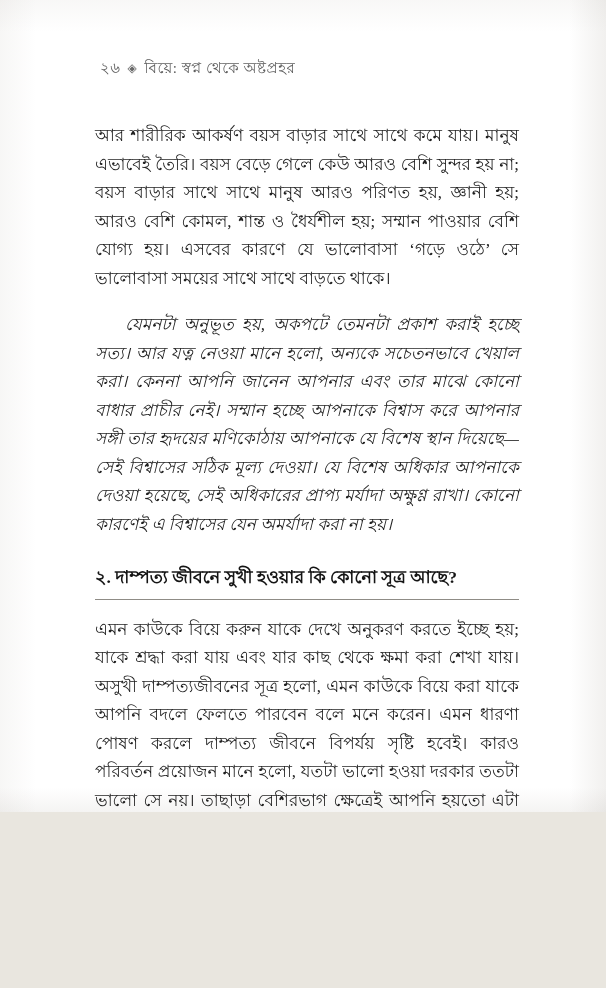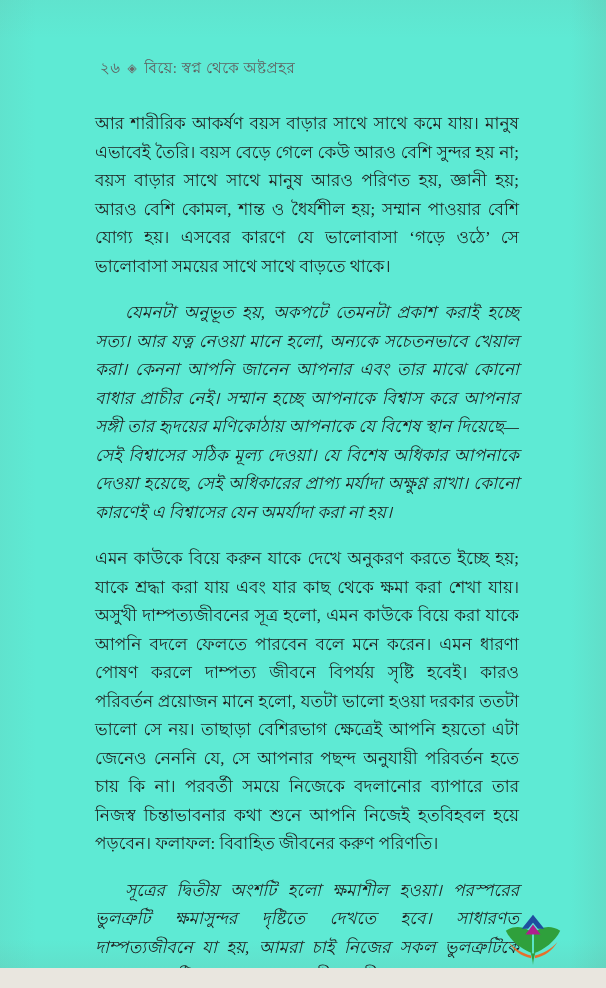--- a/index.html
+++ b/index.html
@@ -9,22 +9,22 @@
   body {
     width: 606px;
     height: 988px;
     overflow: hidden;
     background: #e9e6df;
     font-family: "Liberation Serif", "DejaVu Serif", serif;
   }
   .page {
     position: relative;
     width: 606px;
-    height: 968px;
-    background: #5eead4;
+    height: 812px;
+    background: #ffffff;
     overflow: hidden;
   }
   
   .vignette {
     position: absolute;
     inset: 0;
     pointer-events: none;
     background:
       linear-gradient(to right, rgba(120,110,95,0.06), rgba(0,0,0,0) 6%, rgba(0,0,0,0) 94%, rgba(120,110,95,0.10)),
       linear-gradient(to bottom, rgba(120,110,95,0.05), rgba(0,0,0,0) 4%, rgba(0,0,0,0) 97%, rgba(120,110,95,0.08));
@@ -49,21 +49,21 @@
     position: absolute;
     left: 95px;
     top: 106px;
     width: 424px;
     color: #1f1f1f;
     font-size: 17px;
     line-height: 28.5px;
     text-align: justify;
   }
   .para {
-    margin: 4px 0 18px 0;
+    margin: 16px 0 18px 0;
   }
   .para.indent {
     text-indent: 30px;
     font-style: italic;
   }
   .section-heading {
     margin: 24px 0 12px 0;
     padding-bottom: 7px;
     font-size: 17.5px;
     font-weight: bold;
@@ -90,20 +90,21 @@
 <div class="page">
   <div class="vignette"></div>
 
   <header class="running-header">
     <span>২৬</span><span class="sep">◈</span><span>বিয়ে: স্বপ্ন থেকে অষ্টপ্রহর</span>
   </header>
 
   <main class="text-column">
     <p class="para">আর শারীরিক আকর্ষণ বয়স বাড়ার সাথে সাথে কমে যায়। মানুষ এভাবেই তৈরি। বয়স বেড়ে গেলে কেউ আরও বেশি সুন্দর হয় না; বয়স বাড়ার সাথে সাথে মানুষ আরও পরিণত হয়, জ্ঞানী হয়; আরও বেশি কোমল, শান্ত ও ধৈর্যশীল হয়; সম্মান পাওয়ার বেশি যোগ্য হয়। এসবের কারণে যে ভালোবাসা ‘গড়ে ওঠে’ সে ভালোবাসা সময়ের সাথে সাথে বাড়তে থাকে।</p>
     <p class="para indent">যেমনটা অনুভূত হয়, অকপটে তেমনটা প্রকাশ করাই হচ্ছে সত্য। আর যত্ন নেওয়া মানে হলো, অন্যকে সচেতনভাবে খেয়াল করা। কেননা আপনি জানেন আপনার এবং তার মাঝে কোনো বাধার প্রাচীর নেই। সম্মান হচ্ছে আপনাকে বিশ্বাস করে আপনার সঙ্গী তার হৃদয়ের মণিকোঠায় আপনাকে যে বিশেষ স্থান দিয়েছে—সেই বিশ্বাসের সঠিক মূল্য দেওয়া। যে বিশেষ অধিকার আপনাকে দেওয়া হয়েছে, সেই অধিকারের প্রাপ্য মর্যাদা অক্ষুণ্ণ রাখা। কোনো কারণেই এ বিশ্বাসের যেন অমর্যাদা করা না হয়।</p>
+    <h2 class="section-heading">২. দাম্পত্য জীবনে সুখী হওয়ার কি কোনো সূত্র আছে?</h2>
     <p class="para">এমন কাউকে বিয়ে করুন যাকে দেখে অনুকরণ করতে ইচ্ছে হয়; যাকে শ্রদ্ধা করা যায় এবং যার কাছ থেকে ক্ষমা করা শেখা যায়। অসুখী দাম্পত্যজীবনের সূত্র হলো, এমন কাউকে বিয়ে করা যাকে আপনি বদলে ফেলতে পারবেন বলে মনে করেন। এমন ধারণা পোষণ করলে দাম্পত্য জীবনে বিপর্যয় সৃষ্টি হবেই। কারও পরিবর্তন প্রয়োজন মানে হলো, যতটা ভালো হওয়া দরকার ততটা ভালো সে নয়। তাছাড়া বেশিরভাগ ক্ষেত্রেই আপনি হয়তো এটা জেনেও নেননি যে, সে আপনার পছন্দ অনুযায়ী পরিবর্তন হতে চায় কি না। পরবর্তী সময়ে নিজেকে বদলানোর ব্যাপারে তার নিজস্ব চিন্তাভাবনার কথা শুনে আপনি নিজেই হতবিহবল হয়ে পড়বেন। ফলাফল: বিবাহিত জীবনের করুণ পরিণতি।</p>
     <p class="para indent">সূত্রের দ্বিতীয় অংশটি হলো ক্ষমাশীল হওয়া। পরস্পরের ভুলত্রুটি ক্ষমাসুন্দর দৃষ্টিতে দেখতে হবে। সাধারণত দাম্পত্যজীবনে যা হয়, আমরা চাই নিজের সকল ভুলত্রুটিকে ক্ষমাসুন্দর দৃষ্টিতে দেখা হোক। জীবনসঙ্গীর কাছ থেকে আমরা অনেক উঁচুমানের ব্যবহার আশা করি ঠিকই, কিন্তু আমরা নিজেরা তেমন আচরণ করতে পারি না। এমন অযৌক্তিক চিন্তা থেকে কোনো এক অজানা কারণে আমরা সরেও</p>
   </main>
 
   <div class="logo">
     <svg viewBox="0 0 64 56" xmlns="http://www.w3.org/2000/svg">
 
       <path d="M6,29 C13,37 21,41 30,43.5 L30,46.5 C19.5,44 11,38 6,29 Z" fill="#e66f2b"></path>
       <path d="M58,29 C51,37 43,41 34,43.5 L34,46.5 C44.5,44 53,38 58,29 Z" fill="#e66f2b"></path>
 

